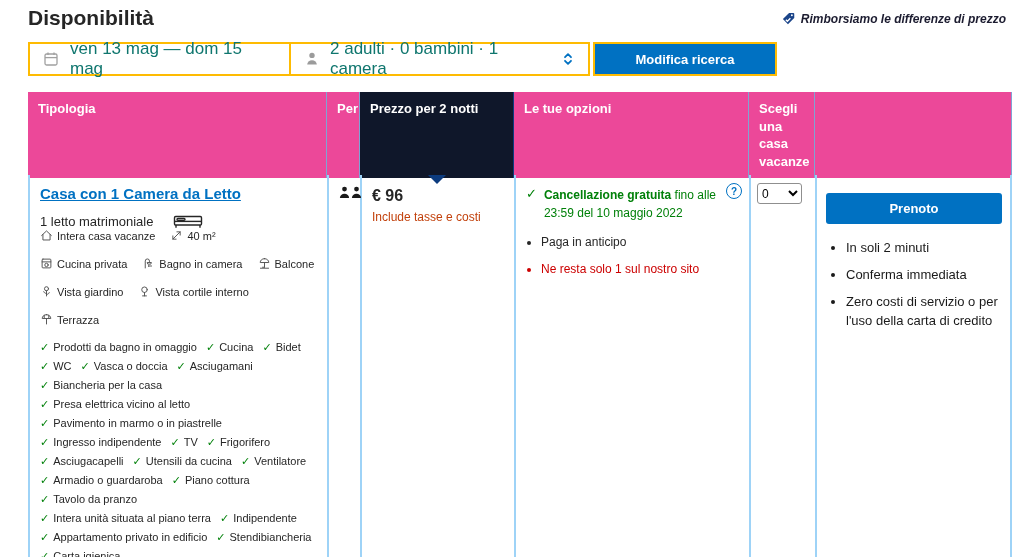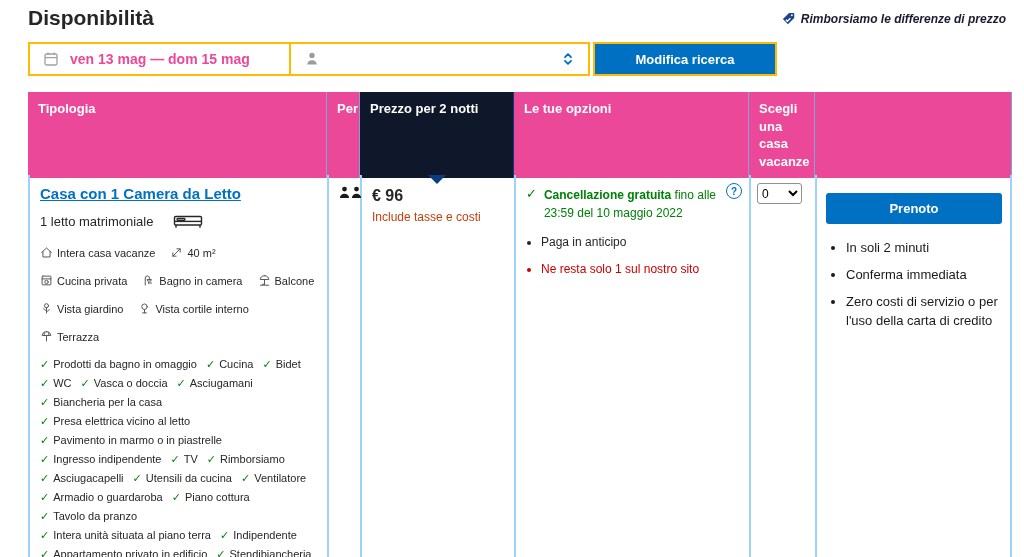--- a/index.html
+++ b/index.html
@@ -8,41 +8,41 @@
     font-family:"Liberation Sans","DejaVu Sans",sans-serif;color:#262626;
   }
   .topbar{display:flex;justify-content:space-between;align-items:flex-start;padding:6px 18px 0 28px;}
   .page-title{font-size:21px;font-weight:700;margin:0;color:#262626;}
   .guarantee{display:flex;align-items:center;gap:5px;padding-top:5px;font-size:12px;font-weight:700;font-style:italic;color:#1c1c30;}
   
   .searchbar{display:flex;align-items:stretch;height:34px;margin:12px 0 16px 28px;}
   .sfield{display:flex;align-items:center;background:#fff;border:2px solid #febb02;box-sizing:border-box;}
   .sfield.date{width:262px;padding:0 13px;gap:11px;border-right-width:1px;}
   .sfield.occ{width:300px;padding:0 13px;gap:10px;border-left-width:1px;}
-  .sfield .ftext{font-size:14px;font-weight:700;color:#ec4899;}
+  .sfield .ftext{font-size:17px;font-weight:400;color:#0f766e;}
   .chev-updown{margin-left:auto;}
   .modify-btn{margin-left:3px;width:184px;background:#0071c2;border:2px solid #febb02;color:#fff;
     font-family:inherit;font-size:13px;font-weight:700;cursor:pointer;}
   
   .avail-table{margin-left:28px;width:984px;position:relative;}
   .thead{display:grid;grid-template-columns:299px 33px 154px 235px 66px auto;height:83px;position:relative;}
   .th{background:#ec4899;color:#fff;font-size:13px;font-weight:700;padding:8px 10px;box-sizing:border-box;
     border-right:1px solid #7fa3d4;line-height:1.35;}
   .th:last-child{border-right:none;}
   .th.dark{background:#0f172a;border-right-color:#0c3b7e;}
   .price-tri{position:absolute;top:83px;left:400px;width:0;height:0;z-index:3;
     border-left:9px solid transparent;border-right:9px solid transparent;border-top:9px solid #0c3b7e;}
   .tbody{display:grid;grid-template-columns:299px 33px 154px 235px 66px auto;min-height:373px;
     border-left:2px solid #9ed3f7;border-bottom:2px solid #9ed3f7;box-sizing:border-box;position:relative;}
   .td{border-right:2px solid #9ed3f7;padding:8px 10px;box-sizing:border-box;position:relative;}
   .td:last-child{border-right:none;}
   
   .room-title{color:#0071c2;font-size:15px;font-weight:700;text-decoration:underline;display:inline-block;margin:2px 0 9px;cursor:pointer;}
   .bed-row{display:flex;align-items:center;gap:20px;font-size:13px;margin-top:3px;}
-  .facility-list{margin-top:17px;display:flex;flex-wrap:wrap;column-gap:13px;row-gap:8px;font-size:11px;max-width:286px;gap:15px;}
+  .facility-list{display:flex;flex-wrap:wrap;column-gap:13px;row-gap:8px;font-size:11px;max-width:286px;gap:15px;}
   .facility{display:inline-flex;align-items:center;gap:4px;white-space:nowrap;}
   .facility .ficon{display:inline-flex;color:#555;}
   .amenity-list{margin-top:15px;font-size:11px;}
   .amline{display:flex;gap:9px;margin-bottom:6px;}
   .amitem{display:inline-flex;gap:4px;white-space:nowrap;}
   .checkmark{color:#008009;font-size:11px;}
   
   .per-cell{padding-top:11px;display:flex;gap:1px;justify-content:flex-start;}
   
   .price{font-size:16px;font-weight:700;margin-top:4px;}
@@ -99,20 +99,21 @@
     </span>
     <span class="ftext">ven 13 mag — dom 15 mag</span>
   </div>
   <div class="sfield occ">
     <span>
       <svg width="16" height="16" viewBox="0 0 16 16" fill="#9b9b9b">
         <circle cx="8" cy="4.4" r="2.7"></circle>
         <path d="M3.2 13.6 a4.8 4.3 0 0 1 9.6 0 z"></path>
       </svg>
     </span>
+    <span class="ftext">2 adulti · 0 bambini · 1 camera</span>
     <span class="chev-updown">
       <svg width="14" height="16" viewBox="0 0 14 16" stroke="#0071c2" fill="none" stroke-width="1.8" stroke-linecap="round" stroke-linejoin="round">
         <path d="M4 6.2 L7 3.2 L10 6.2"></path>
         <path d="M4 9.8 L7 12.8 L10 9.8"></path>
       </svg>
     </span>
   </div>
   <button class="modify-btn">Modifica ricerca</button>
 </div>
 
@@ -280,21 +281,21 @@
             <span class="amitem">
               <span class="checkmark">✓</span>
               <span>Ingresso indipendente</span>
             </span>
             <span class="amitem">
               <span class="checkmark">✓</span>
               <span>TV</span>
             </span>
             <span class="amitem">
               <span class="checkmark">✓</span>
-              <span>Rimborsiamo</span>
+              <span>Frigorifero</span>
             </span>
           </div>
           <div class="amline">
             <span class="amitem">
               <span class="checkmark">✓</span>
               <span>Asciugacapelli</span>
             </span>
             <span class="amitem">
               <span class="checkmark">✓</span>
               <span>Utensili da cucina</span>

